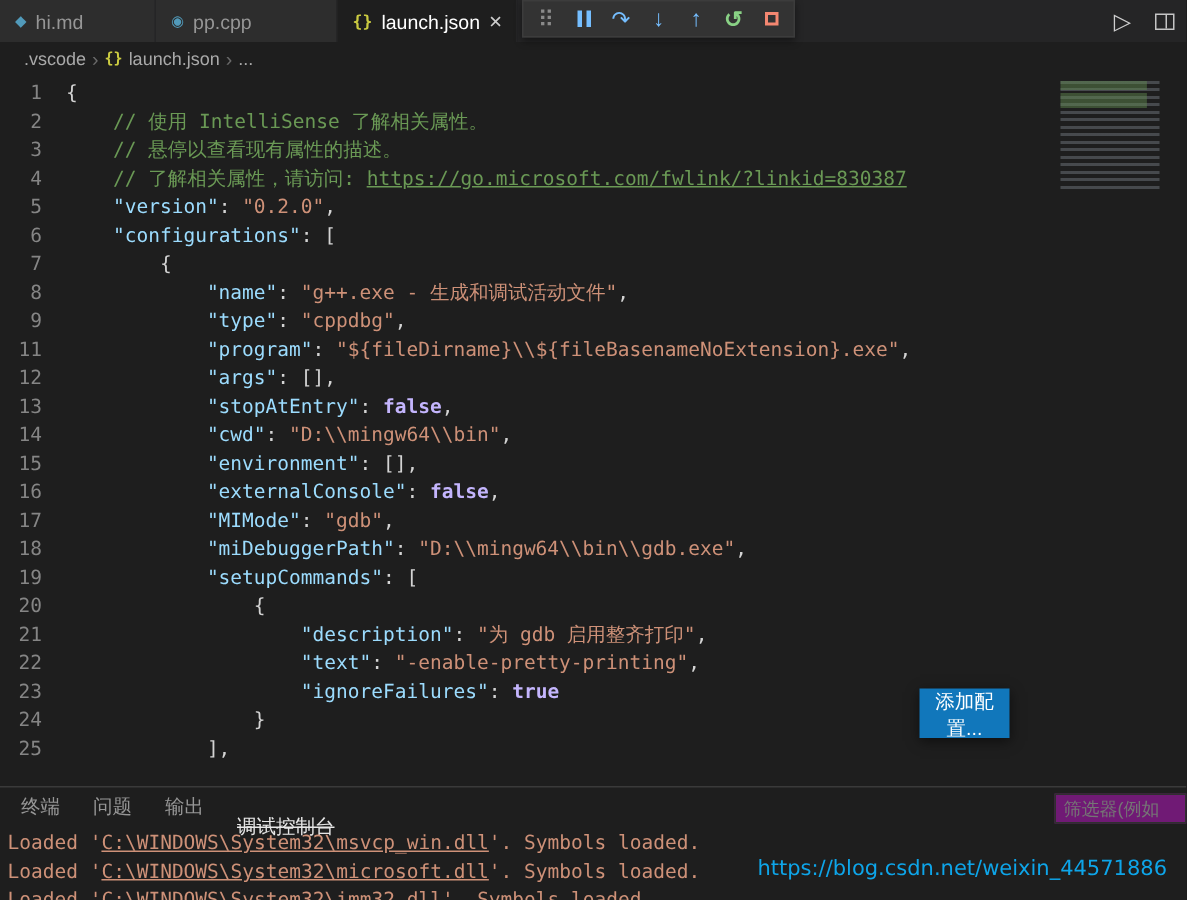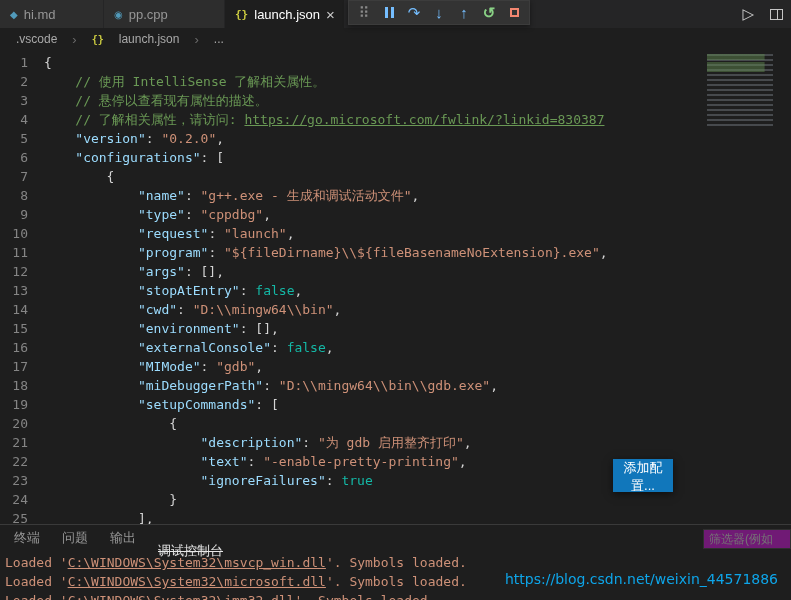--- a/index.html
+++ b/index.html
@@ -32,32 +32,32 @@
   .stopbox { width:9px; height:9px; border:2px solid #f48771; display:block; }
 
   
   .eactions { position:absolute; right:8px; top:0; height:28px; display:flex;
               align-items:center; gap:16px; color:#cfcfcf; z-index:4; }
   .eactions .run { font-size:15px; cursor:pointer; }
   .splitbox { position:relative; width:13px; height:11px; border:1px solid #c5c5c5; cursor:pointer; display:block; }
   .splitbox::after { content:""; position:absolute; left:50%; top:0; bottom:0; width:1px; background:#c5c5c5; }
 
   
-  .crumbs { display:flex; align-items:center; gap:15px; height:22px; padding:0 16px;
+  .crumbs { display:flex; align-items:center; gap:4px; height:22px; padding:0 16px;
             font-size:12px; color:#a9a9a9; background:#1e1e1e; }
   .crumbs .sep { color:#6a6a6a; font-size:13px; }
   .crumbs .json { color:#cbcb41; font-family:"DejaVu Sans Mono",monospace; font-size:10px; font-weight:bold; }
 
   
   .editor { position:relative; height:474px; overflow:hidden; padding-top:3px;
             font-family:"DejaVu Sans Mono","Liberation Mono",monospace; font-size:13px; line-height:19px; }
   .code-line { display:flex; white-space:pre; }
   .gutter { flex:none; width:44px; text-align:right; padding-right:16px; color:#858585; }
   .tk-p { color:#d4d4d4; } .tk-k { color:#9cdcfe; } .tk-s { color:#ce9178; }
-  .tk-c { color:#6a9955; } .tk-b { color:#14b8a6; } .tk-link { text-decoration:underline;margin-top:32px; }
+  .tk-c { color:#6a9955; } .tk-b { color:#c4b5fd;font-weight:bold; } .tk-link { text-decoration:underline;margin-top:32px; }
 
   .minimap { position:absolute; right:12px; top:4px; width:72px; height:74px; opacity:.9;
     background:
       linear-gradient(180deg, rgba(106,153,85,.45) 6px, transparent 6px 8px, rgba(106,153,85,.45) 8px 18px, transparent 18px),
       repeating-linear-gradient(180deg, rgba(180,190,205,.30) 0 2px, transparent 2px 5px);
     background-size: 80% 100%, 92% 100%; background-repeat:no-repeat; }
 
   .add-config { position:absolute; left:613px; top:459px; width:60px; height:33px;
     background:#1177bb; color:#ffffff; border:none; font-size:13px; cursor:pointer;
     font-family:"Liberation Sans",sans-serif; box-shadow:0 2px 8px rgba(0,0,0,.55); }
@@ -136,21 +136,20 @@
     <div>
         <div class="code-line"><span class="gutter">1</span><span><span class="tk-p">{</span></span></div>
         <div class="code-line"><span class="gutter">2</span><span><span class="tk-p">    </span><span class="tk-c">// 使用 IntelliSense 了解相关属性。</span></span></div>
         <div class="code-line"><span class="gutter">3</span><span><span class="tk-p">    </span><span class="tk-c">// 悬停以查看现有属性的描述。</span></span></div>
         <div class="code-line"><span class="gutter">4</span><span><span class="tk-p">    </span><span class="tk-c">// 了解相关属性，请访问: </span><span class="tk-c tk-link">https://go.microsoft.com/fwlink/?linkid=830387</span></span></div>
         <div class="code-line"><span class="gutter">5</span><span><span class="tk-p">    </span><span class="tk-k">"version"</span><span class="tk-p">: </span><span class="tk-s">"0.2.0"</span><span class="tk-p">,</span></span></div>
         <div class="code-line"><span class="gutter">6</span><span><span class="tk-p">    </span><span class="tk-k">"configurations"</span><span class="tk-p">: [</span></span></div>
         <div class="code-line"><span class="gutter">7</span><span><span class="tk-p">        {</span></span></div>
         <div class="code-line"><span class="gutter">8</span><span><span class="tk-p">            </span><span class="tk-k">"name"</span><span class="tk-p">: </span><span class="tk-s">"g++.exe - 生成和调试活动文件"</span><span class="tk-p">,</span></span></div>
         <div class="code-line"><span class="gutter">9</span><span><span class="tk-p">            </span><span class="tk-k">"type"</span><span class="tk-p">: </span><span class="tk-s">"cppdbg"</span><span class="tk-p">,</span></span></div>
-        <div class="code-line"><span class="gutter">10</span><span><span class="tk-p">            </span><span class="tk-k">"request"</span><span class="tk-p">: </span><span class="tk-s">"launch"</span><span class="tk-p">,</span></span></div>
         <div class="code-line"><span class="gutter">11</span><span><span class="tk-p">            </span><span class="tk-k">"program"</span><span class="tk-p">: </span><span class="tk-s">"${fileDirname}\\${fileBasenameNoExtension}.exe"</span><span class="tk-p">,</span></span></div>
         <div class="code-line"><span class="gutter">12</span><span><span class="tk-p">            </span><span class="tk-k">"args"</span><span class="tk-p">: [],</span></span></div>
         <div class="code-line"><span class="gutter">13</span><span><span class="tk-p">            </span><span class="tk-k">"stopAtEntry"</span><span class="tk-p">: </span><span class="tk-b">false</span><span class="tk-p">,</span></span></div>
         <div class="code-line"><span class="gutter">14</span><span><span class="tk-p">            </span><span class="tk-k">"cwd"</span><span class="tk-p">: </span><span class="tk-s">"D:\\mingw64\\bin"</span><span class="tk-p">,</span></span></div>
         <div class="code-line"><span class="gutter">15</span><span><span class="tk-p">            </span><span class="tk-k">"environment"</span><span class="tk-p">: [],</span></span></div>
         <div class="code-line"><span class="gutter">16</span><span><span class="tk-p">            </span><span class="tk-k">"externalConsole"</span><span class="tk-p">: </span><span class="tk-b">false</span><span class="tk-p">,</span></span></div>
         <div class="code-line"><span class="gutter">17</span><span><span class="tk-p">            </span><span class="tk-k">"MIMode"</span><span class="tk-p">: </span><span class="tk-s">"gdb"</span><span class="tk-p">,</span></span></div>
         <div class="code-line"><span class="gutter">18</span><span><span class="tk-p">            </span><span class="tk-k">"miDebuggerPath"</span><span class="tk-p">: </span><span class="tk-s">"D:\\mingw64\\bin\\gdb.exe"</span><span class="tk-p">,</span></span></div>
         <div class="code-line"><span class="gutter">19</span><span><span class="tk-p">            </span><span class="tk-k">"setupCommands"</span><span class="tk-p">: [</span></span></div>
         <div class="code-line"><span class="gutter">20</span><span><span class="tk-p">                {</span></span></div>

